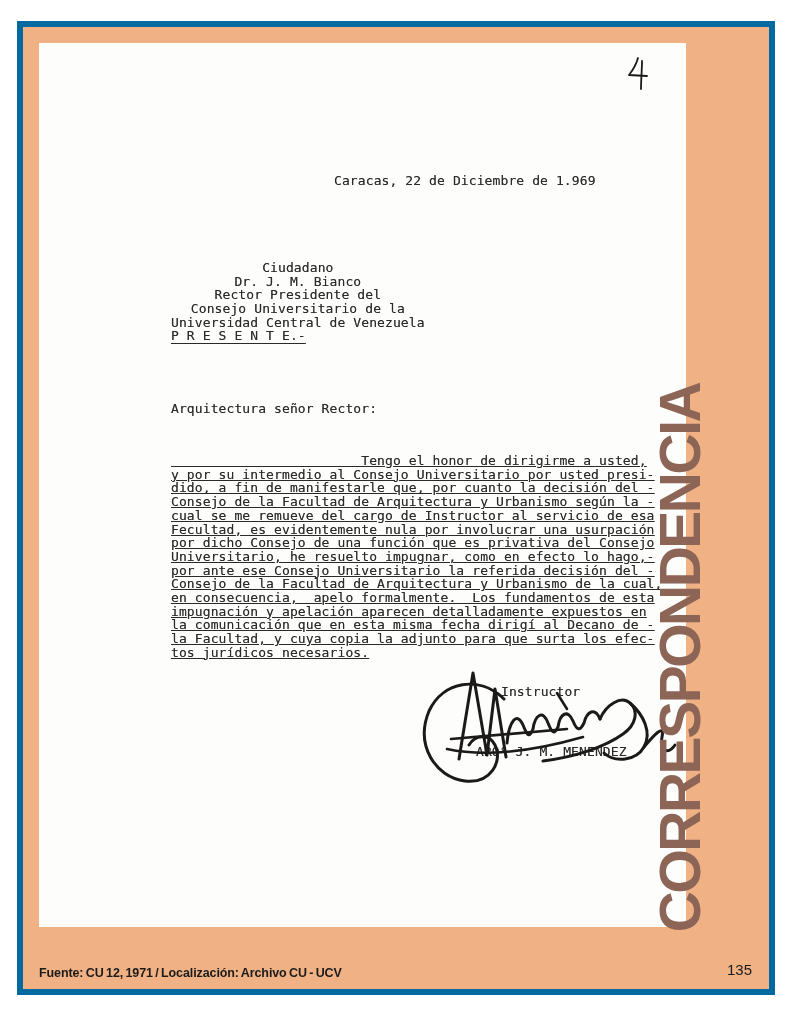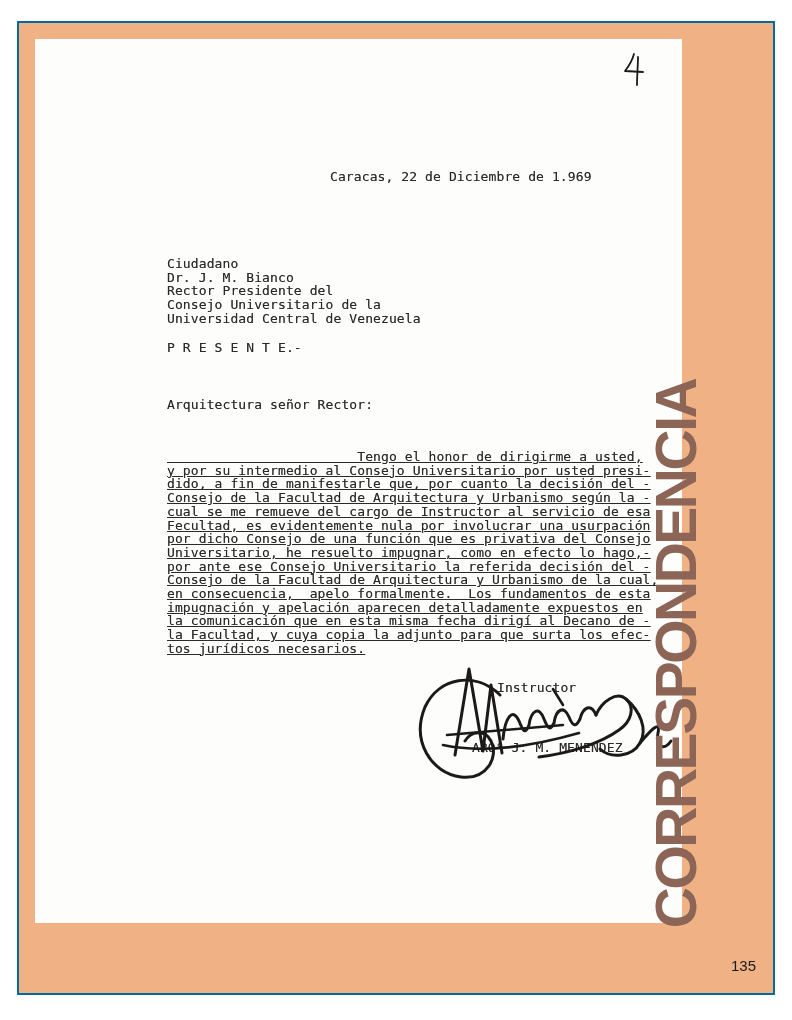--- a/index.html
+++ b/index.html
@@ -8,43 +8,43 @@
     background: #ffffff;
     position: relative;
     font-family: "Liberation Sans", sans-serif;
     overflow: hidden;
   }
   
   .frame {
     position: absolute; left: 17px; top: 21px;
     width: 758px; height: 974px;
     background: #F0B284;
-    border: 2px solid #0369a1;
+    border: 6px solid #0369a1;
     box-sizing: border-box;
   }
   
   .paper {
     position: absolute; left: 16px; top: 16px;
     width: 647px; height: 884px;
     background: #FDFDFC;
   }
   
   .tw {
     position: absolute;
     font-family: "DejaVu Sans Mono", monospace;
     font-size: 13px;
     line-height: 13.7px;
     letter-spacing: 0.1px;
     color: #2B2A28;
     white-space: pre;
     text-shadow: 0 0 0.4px rgba(43,42,40,0.55);
   }
   .date-line       { left: 295px; top: 131px; }
-  .recipient-block { left: 132px; top: 218px; }
-  .presente-line   { left: 132px; top: 302px; text-underline-offset: 3px; text-decoration-thickness: 1.3px; }
+  .recipient-block { left: 132px; top: 218px; text-align: center; }
+  .presente-line   { left: 132px; top: 286px; text-decoration: underline; text-underline-offset: 3px; text-decoration-thickness: 1.3px; }
   .salutation      { left: 132px; top: 359px; }
   .body-block      { left: 132px; top: 411px; text-decoration: underline; }
   .closing         { left: 462px; top: 642px; }
   .sig-name        { left: 437px; top: 702px; }
   .note-block      { left: 127px; top: 747px; }
   
   .mark4 { position: absolute; left: 587px; top: 11px; width: 26px; height: 40px; }
   .sig-svg { position: absolute; left: 370px; top: 620px; width: 285px; height: 128px; }
   
   .vtitle {
@@ -134,16 +134,17 @@
 
       <path d="M191,56 C197,42 212,32 221,40 C230,48 227,62 214,71 C196,84 166,94 134,98" stroke-width="3"></path>
       <path d="M221,40 C235,52 243,70 235,84 C227,98 206,100 195,90" stroke-width="3"></path>
       <path d="M235,84 C245,72 256,60 253,74 C250,88 259,92 266,82" stroke-width="3"></path>
     </svg>
 
   </div>
 
   <div class="vtitle">CORRESPONDENCIA</div>
 
+  <div class="source-line">Fuente: CU 12, 1971 / Localización: Archivo CU - UCV</div>
 
   <div class="page-number">135</div>
 
 </div>
 
 </body></html>

